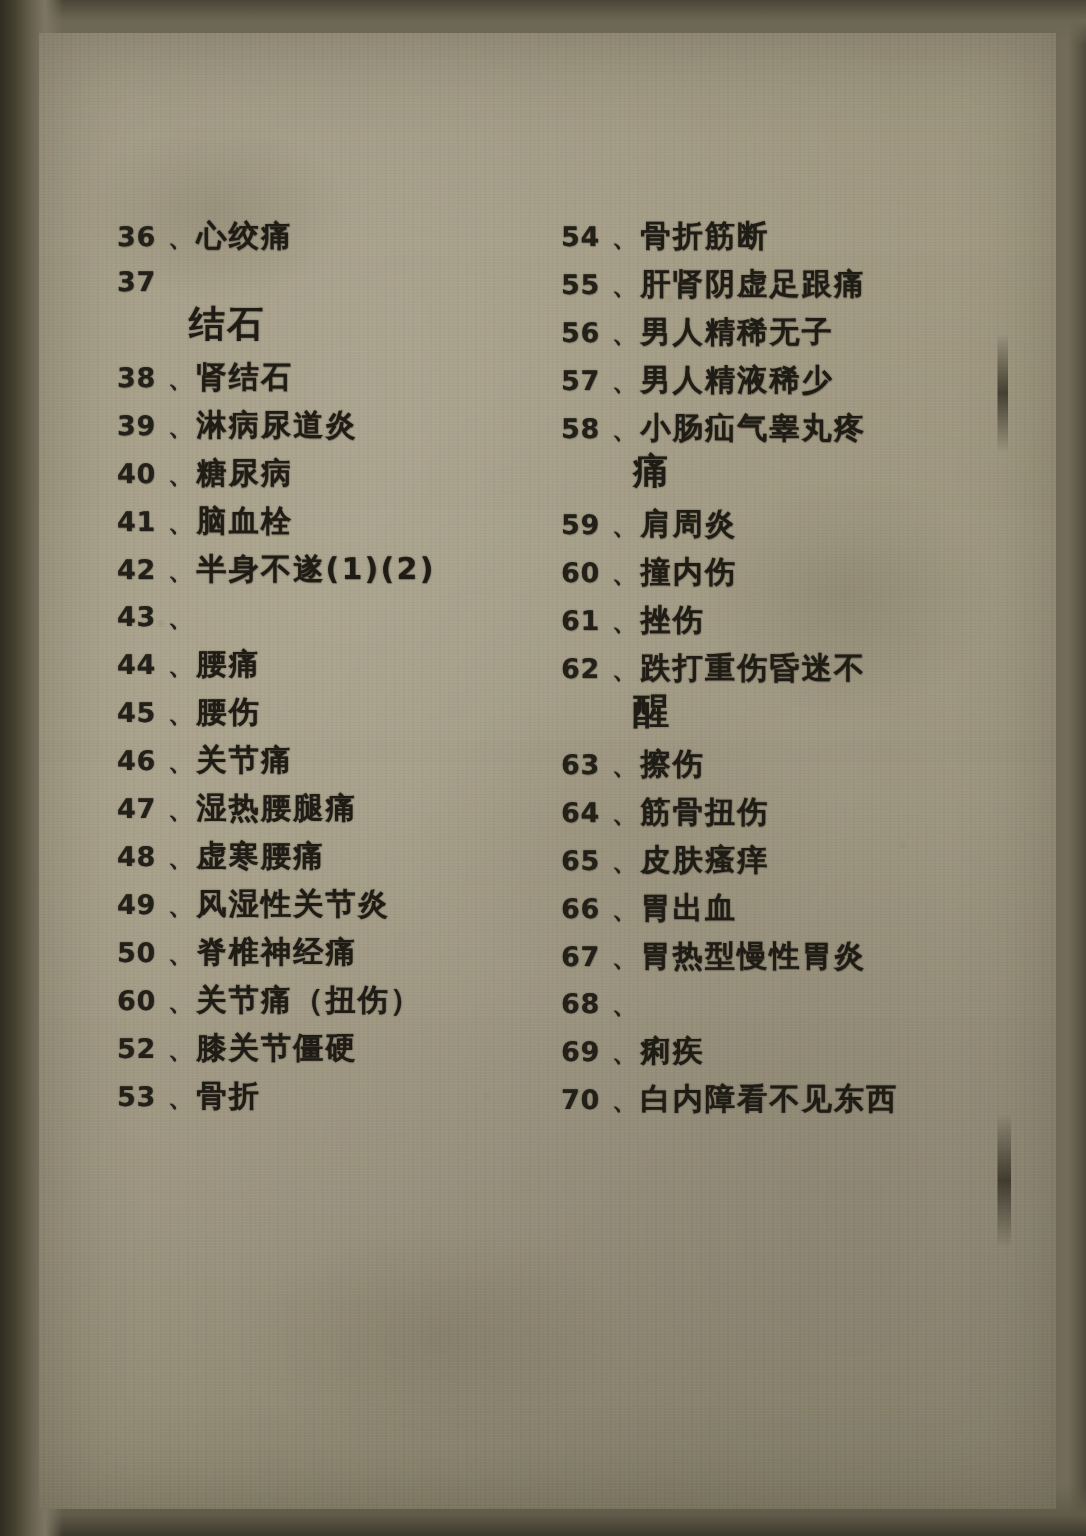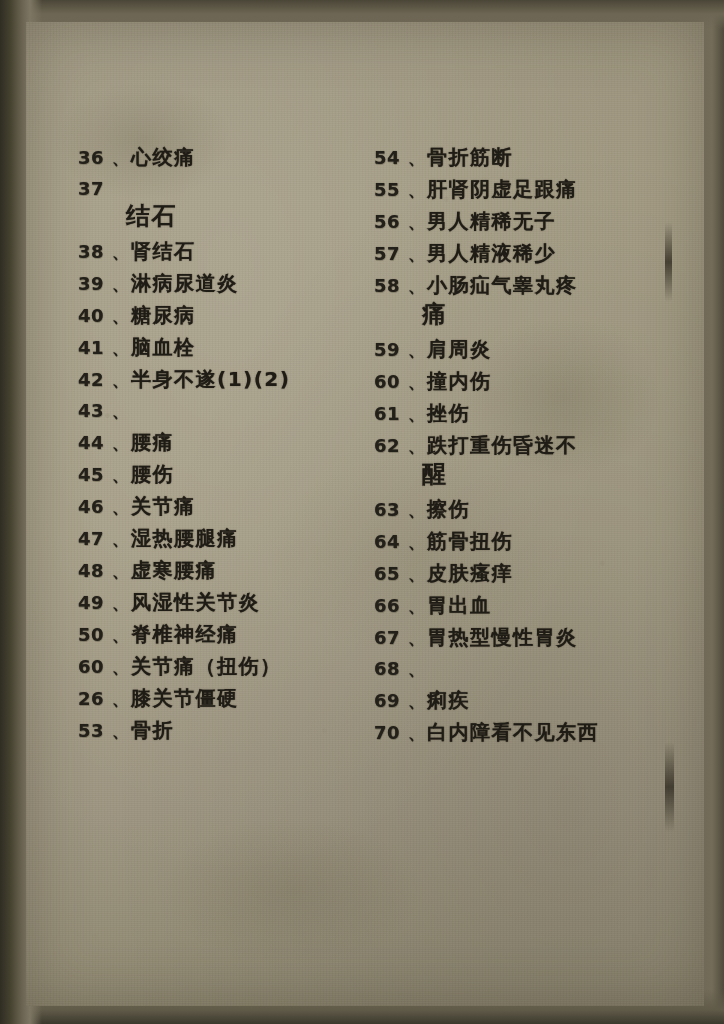--- a/index.html
+++ b/index.html
@@ -228,21 +228,21 @@
             <span class="num">50</span>
             <span class="sep">、</span>
             <span class="txt">脊椎神经痛</span>
           </div>
           <div class="entry">
             <span class="num">60</span>
             <span class="sep">、</span>
             <span class="txt">关节痛（扭伤）</span>
           </div>
           <div class="entry">
-            <span class="num">26</span>
+            <span class="num">52</span>
             <span class="sep">、</span>
             <span class="txt">膝关节僵硬</span>
           </div>
           <div class="entry">
             <span class="num">53</span>
             <span class="sep">、</span>
             <span class="txt">骨折</span>
           </div>
         </div>
       <div class="column" id="col-right">

